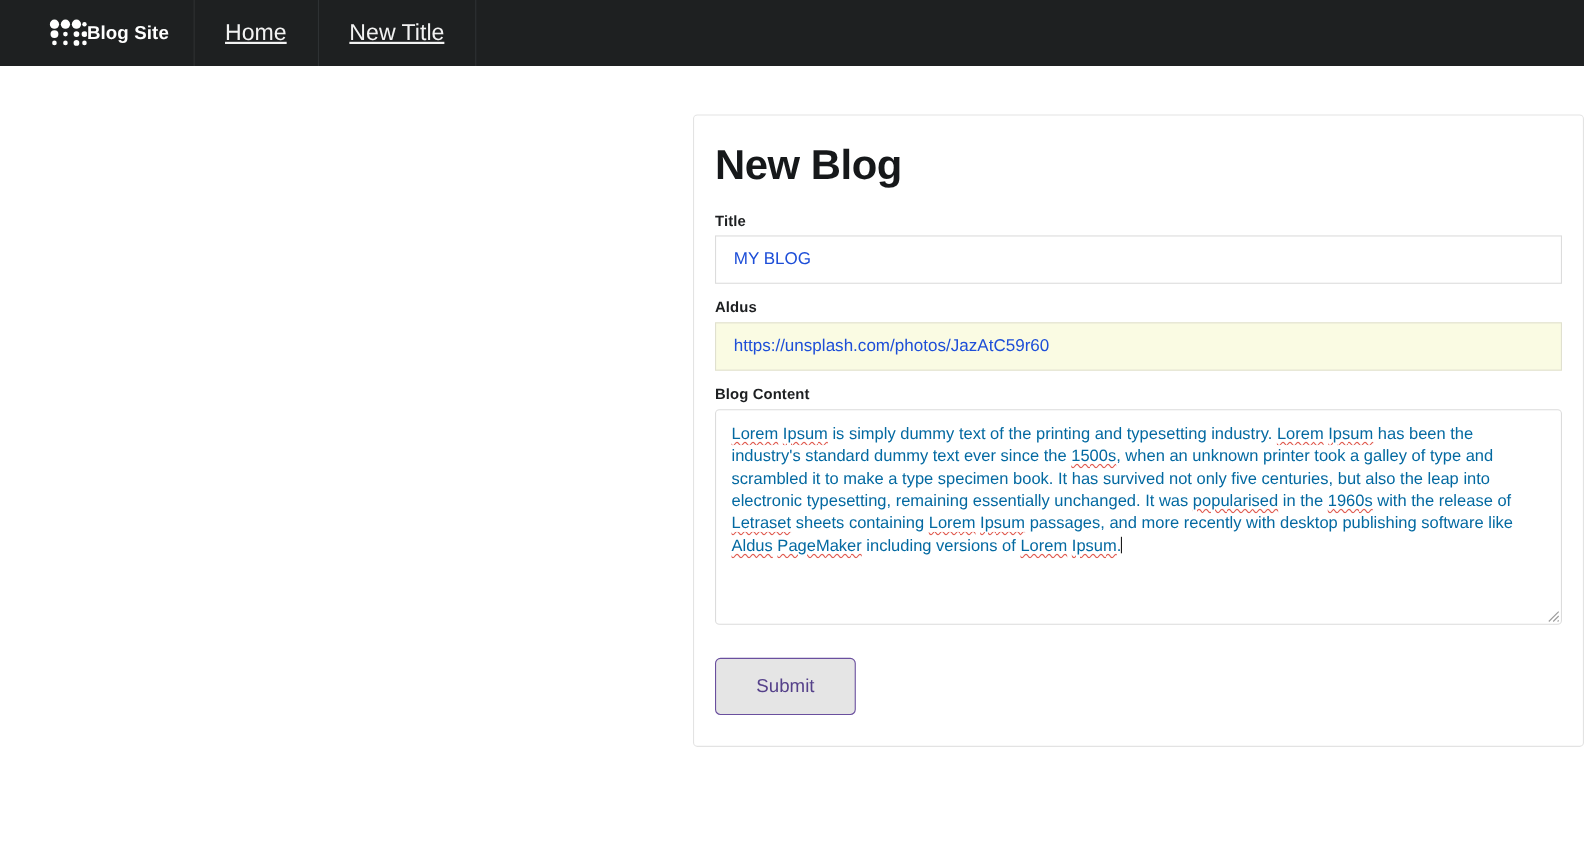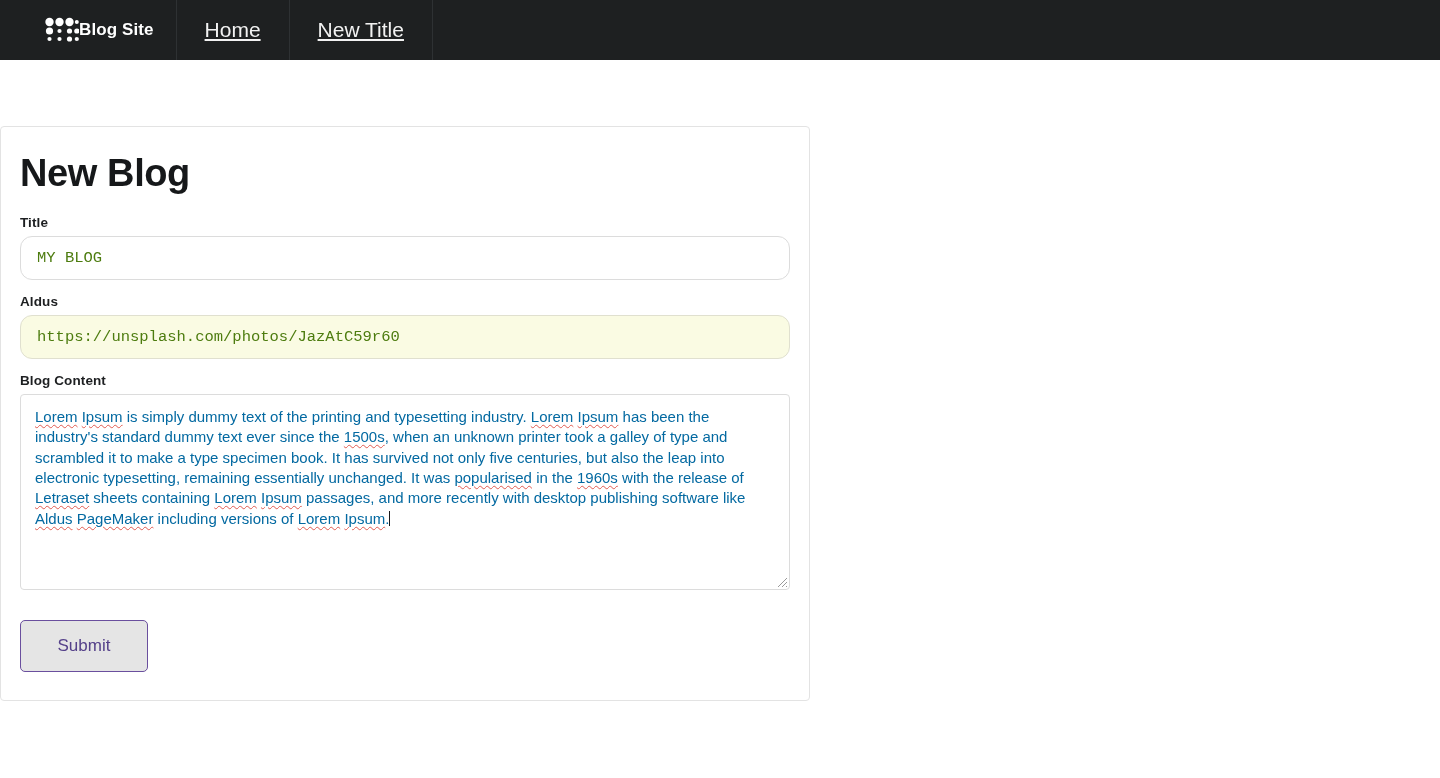--- a/index.html
+++ b/index.html
@@ -48,23 +48,23 @@
     font-size: 21px;
     color: #f2f2f2;
     border-right: 1px solid #2e3133;
     cursor: pointer;
     white-space: nowrap;
   }
 
   
   .page {
     width: 100%;
-    padding-top: 66px;
-    display: flex;
-    justify-content: flex-start;
+    padding-top: 44px;
+    display: flex;
+    justify-content: flex-end;
   }
   .card {
     width: 810px;
     background: #ffffff;
     border: 1px solid #e3e3e3;
     border-radius: 4px;
     padding: 26px 19px 28px 19px;
     box-shadow: 0 0 0 rgba(0,0,0,0);
   }
   .card-title {
@@ -84,25 +84,25 @@
     font-weight: bold;
     color: #1d1f21;
     margin-bottom: 6px;
     letter-spacing: 0.1px;
   }
   .text-input {
     width: 100%;
     height: 44px;
     padding: 8px 16px;
     font-size: 15.5px;
-    font-family: Liberation Mono, monospace;
-    color: #4d7c0f;
+    font-family: Liberation Sans, sans-serif;
+    color: #1d4ed8;
     background: #ffffff;
     border: 1px solid #dcdcdc;
-    border-radius: 12px;
+    border-radius: 0;
     outline: none;
   }
   .text-input.autofilled {
     background: #fafbe3;
     border-color: #e0e0cf;
   }
   .textarea-wrap { position: relative; }
   .content-area {
     width: 100%;
     height: 196px;

